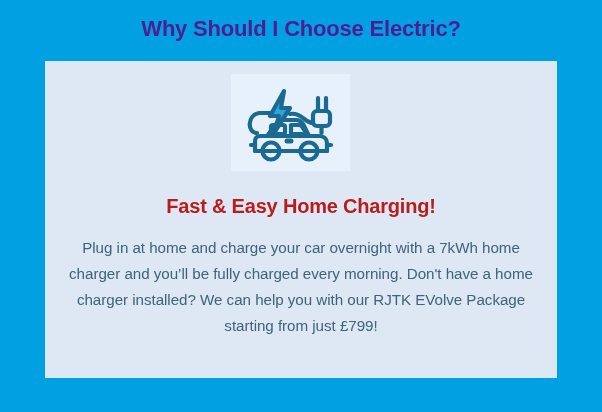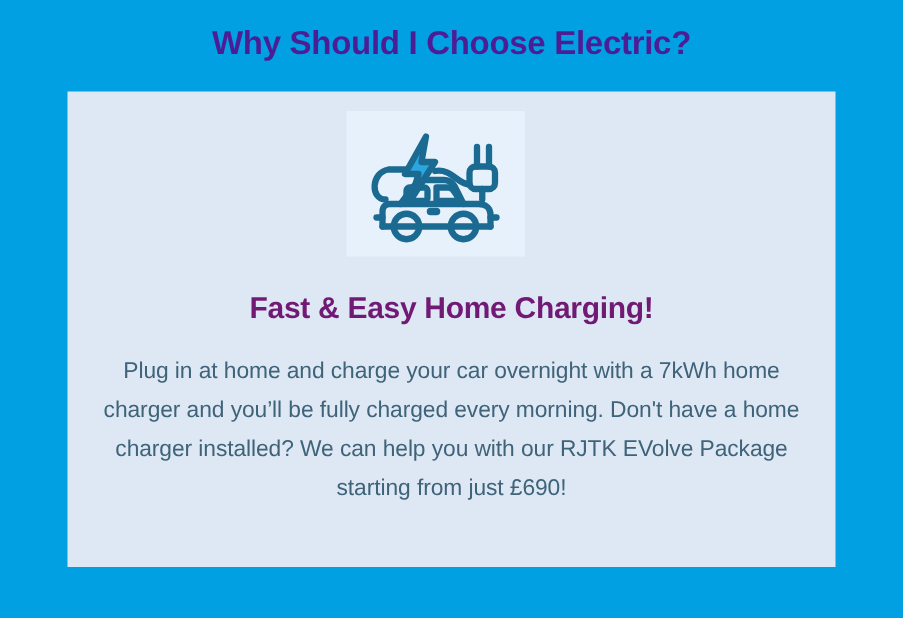--- a/index.html
+++ b/index.html
@@ -56,21 +56,21 @@
   }
   .icon-tile svg {
     display: block;
   }
   .card-heading {
     position: absolute;
     left: 0;
     top: 131px;
     width: 512px;
     text-align: center;
-    color: #701a75;
+    color: #b91c1c;
     font-size: 20px;
     font-weight: bold;
     letter-spacing: -0.2px;
     line-height: 28px;
     white-space: nowrap;
   }
   .card-body {
     position: absolute;
     left: 18px;
     top: 174px;
@@ -125,17 +125,17 @@
           <path d="M84 62 L88 62"></path>
 
           <circle cx="28" cy="68" r="8.5"></circle>
           <circle cx="66" cy="68" r="8.5"></circle>
         </g>
       </svg>
     </div>
 
     <div class="card-heading">Fast &amp; Easy Home Charging!</div>
 
-    <div class="card-body">Plug in at home and charge your car overnight with a 7kWh home charger and you’ll be fully charged every morning. Don't have a home charger installed? We can help you with our RJTK EVolve Package starting from just £690!</div>
+    <div class="card-body">Plug in at home and charge your car overnight with a 7kWh home charger and you’ll be fully charged every morning. Don't have a home charger installed? We can help you with our RJTK EVolve Package starting from just £799!</div>
 
   </div>
 
 </div>
 
 </body></html>

